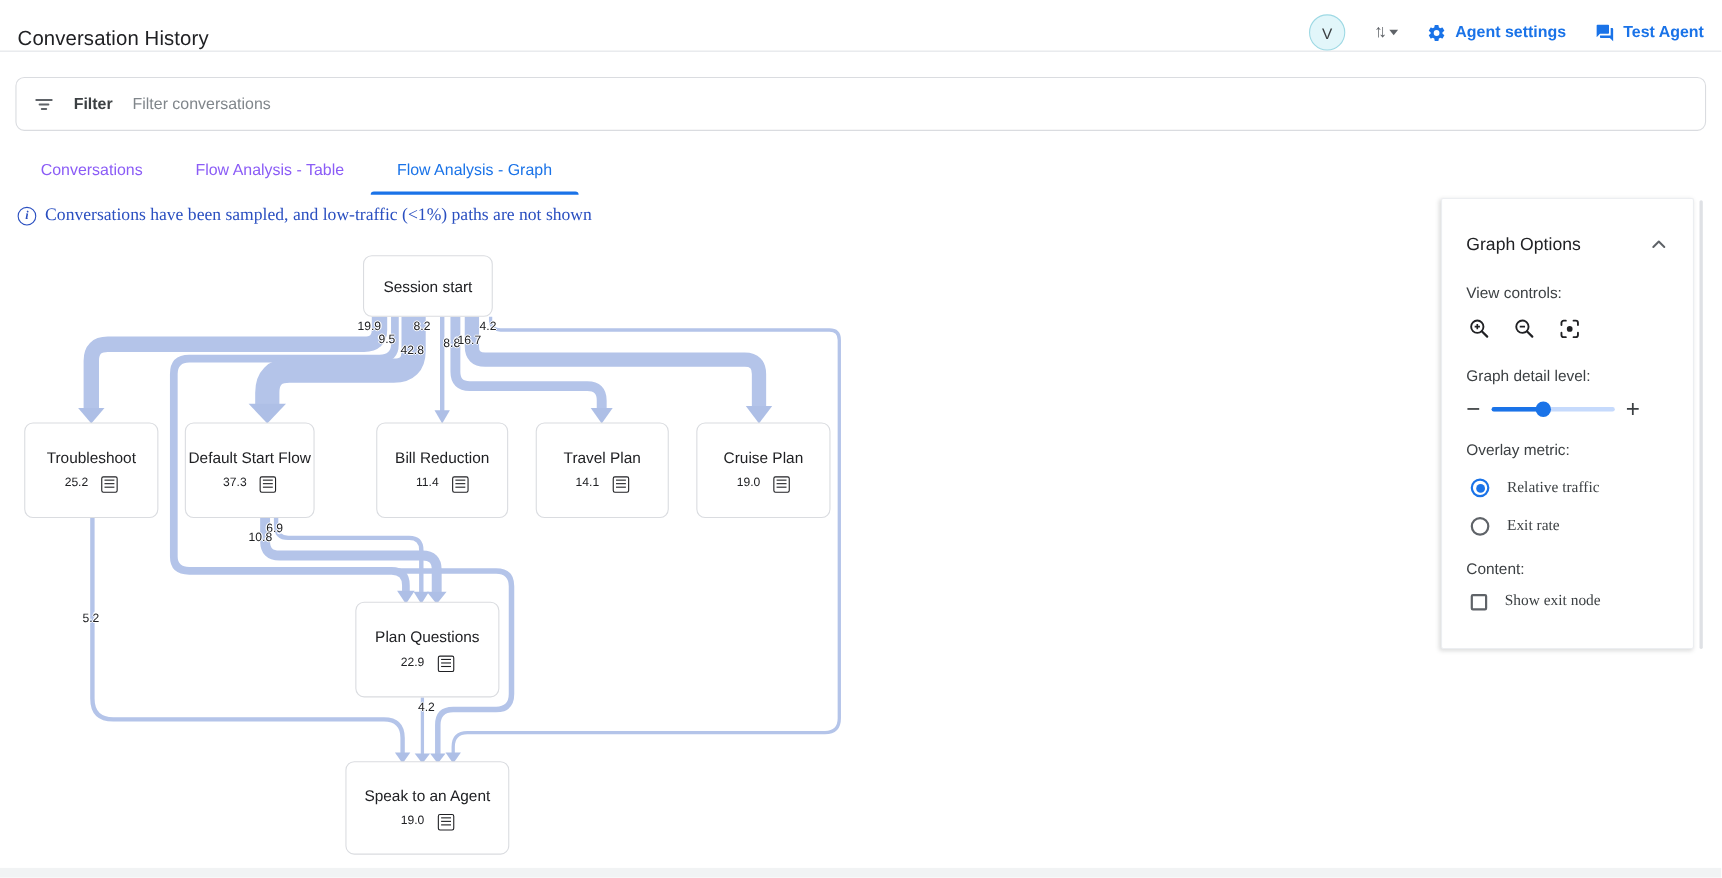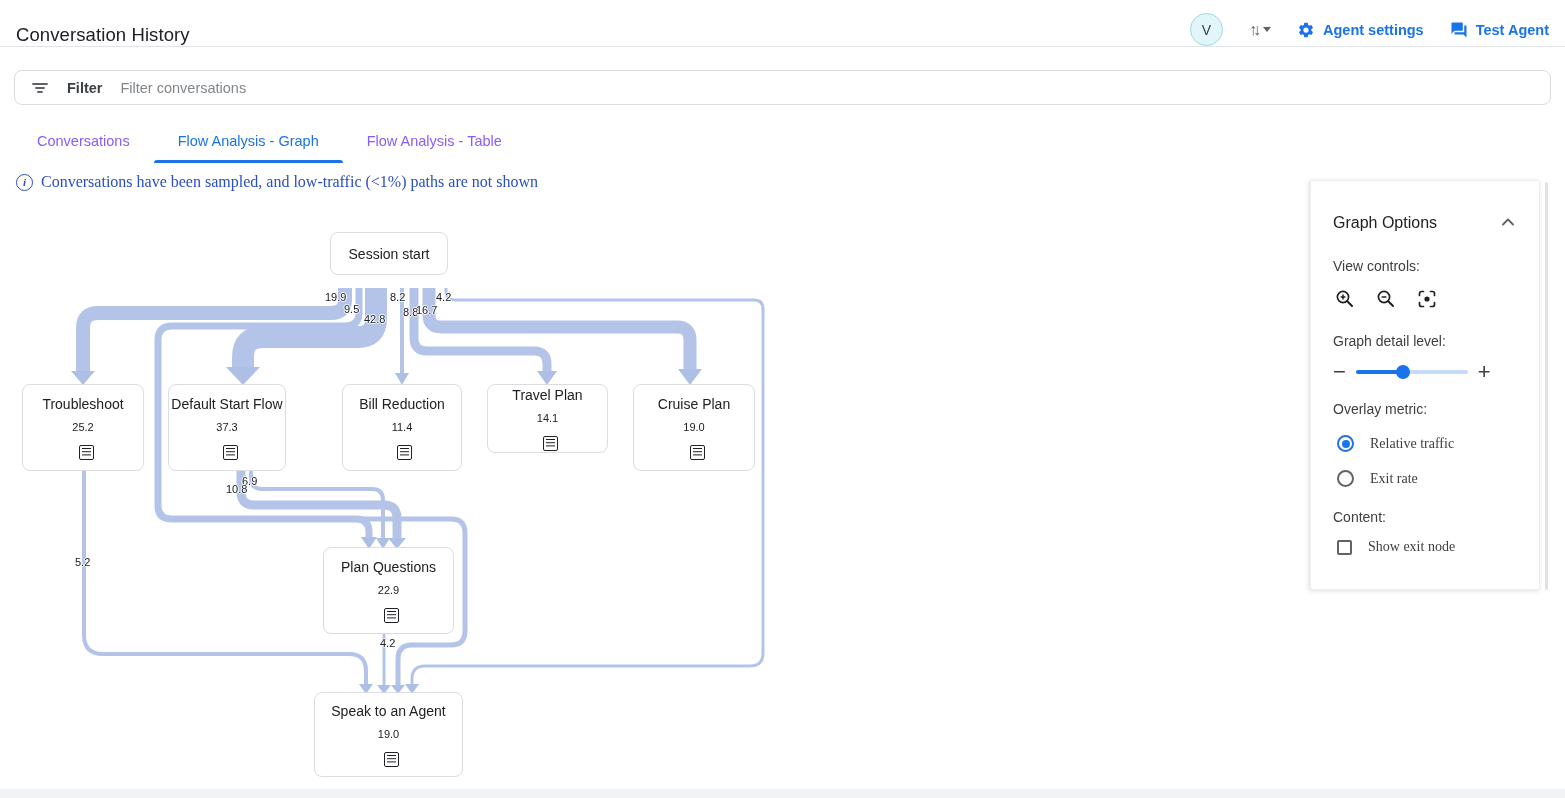--- a/index.html
+++ b/index.html
@@ -12,21 +12,21 @@
   .app-title { font-size:18.5px; color:#202124; letter-spacing:.1px; }
   .header-right { display:flex; align-items:center; gap:26px; }
   .avatar { width:33px; height:33px; border-radius:50%; background:#e2f6fa; border:1.5px solid #9ed9e4;
             display:flex; align-items:center; justify-content:center; font-size:14px; color:#3c4043; cursor:pointer; }
   .sort-control { display:flex; align-items:center; gap:6px; color:#5f6368; cursor:pointer; }
   .sort-glyph { font-size:16px; letter-spacing:-4px; color:#5f6368; }
   .caret-down { width:0; height:0; border-left:4.5px solid transparent; border-right:4.5px solid transparent; border-top:5px solid #5f6368; }
   .blue-action { display:flex; align-items:center; gap:8px; color:#1a73e8; font-size:14.5px; font-weight:600; cursor:pointer; background:none; border:none; font-family:inherit; }
 
   
-  .filter-bar { position:relative; z-index:5; margin:23px 14px 0 14px; height:35px; border:1px solid #dadce0; border-radius:8px;
+  .filter-bar { position:relative; z-index:5; margin:23px 14px 0 14px; height:49px; border:1px solid #dadce0; border-radius:8px;
                 display:flex; align-items:center; padding:0 16px; gap:18px; background:#fff; }
   .filter-label { font-size:14.5px; font-weight:700; color:#3c4043; }
   .filter-placeholder { font-size:14.5px; color:#80868b; }
 
   
   .tabs { position:relative; z-index:5; display:flex; padding-left:13px; margin-top:14px; }
   .tab { position:relative; padding:14px 24px; font-size:14.5px; color:#8b5cf6; cursor:pointer; white-space:nowrap; }
   .tab.active { color:#1a73e8; font-weight:500; }
   .tab.active::after { content:""; position:absolute; left:0; right:0; bottom:0; height:3px; background:#1a73e8; border-radius:3px 3px 0 0; }
 
@@ -36,21 +36,21 @@
                font-family:"Liberation Serif", serif; font-size:11px; font-style:italic; font-weight:700;
                display:flex; align-items:center; justify-content:center; flex:0 0 auto; }
   .notice-text { font-family:"Liberation Serif", serif; font-size:16px; color:#2a4fc0; }
 
   
   .canvas { position:absolute; inset:0; z-index:1; }
   .edges-svg { position:absolute; left:0; top:0; }
   .flow-node { position:absolute; background:#fff; border:1px solid #dadce0; border-radius:8px;
                display:flex; flex-direction:column; align-items:center; justify-content:center; gap:9px; cursor:pointer; }
   .node-title { font-size:14px; color:#202124; }
-  .node-meta { display:flex; align-items:flex-end; gap:12px;flex-direction:column; }
+  .node-meta { display:flex; align-items:flex-start; gap:12px; }
   .node-value { font-size:11px; color:#202124; }
   .list-icon { position:relative; width:15px; height:15px; border:1.6px solid #202124; border-radius:2px; display:inline-block; }
   .list-icon::before { content:""; position:absolute; left:2px; right:2px; top:2.2px; height:1.6px; background:#202124;
                        box-shadow:0 3.2px 0 #202124, 0 6.4px 0 #202124; }
   .edge-label { position:absolute; font-size:11px; color:#202124; z-index:2;
                 text-shadow:-1px 0 #fff,1px 0 #fff,0 -1px #fff,0 1px #fff; }
 
   
   .options-panel { position:absolute; z-index:6; left:1310px; top:180px; width:230px; height:410px; background:#fff;
                    border:1px solid #eceef1; border-radius:2px; box-shadow:-1px 1px 4px rgba(60,64,67,.18);
@@ -119,22 +119,22 @@
       <svg width="18" height="18" viewBox="0 0 18 18">
           <path d="M2 5h14M5 9h8M7 13h4" stroke="#5f6368" stroke-width="1.8" stroke-linecap="round" fill="none"></path>
         </svg>
     </span>
     <span class="filter-label">Filter</span>
     <span class="filter-placeholder">Filter conversations</span>
   </div>
 
   <nav class="tabs">
     <div class="tab">Conversations</div>
+    <div class="tab">Flow Analysis - Table</div>
     <div class="tab active">Flow Analysis - Graph</div>
-    <div class="tab">Flow Analysis - Table</div>
   </nav>
 
   <div class="notice">
     <span class="info-icon">i</span>
     <span class="notice-text">Conversations have been sampled, and low-traffic (&lt;1%) paths are not shown</span>
   </div>
 
   <div class="canvas">
 
     <svg class="edges-svg" width="1565" height="798" viewBox="0 0 1565 798">
@@ -164,30 +164,30 @@
         <polygon points="376,538 390,538 383,549"></polygon>
         <polygon points="388,538 406,538 397,549"></polygon>
         <polygon points="391,685 405,685 398,694"></polygon>
         <polygon points="377,685 391,685 384,694"></polygon>
       </g>
     </svg>
 
     <div class="edge-label" style="left:325px;top:291px">19.9</div>
     <div class="edge-label" style="left:344px;top:303px">9.5</div>
     <div class="edge-label" style="left:364px;top:313px">42.8</div>
-    <div class="edge-label" style="left:390px;top:291px">8.2</div>
+    <div class="edge-label" style="left:376px;top:291px">8.2</div>
     <div class="edge-label" style="left:403px;top:306px">8.8</div>
     <div class="edge-label" style="left:416px;top:304px">16.7</div>
     <div class="edge-label" style="left:436px;top:291px">4.2</div>
     <div class="edge-label" style="left:242px;top:475px">6.9</div>
     <div class="edge-label" style="left:226px;top:483px">10.8</div>
     <div class="edge-label" style="left:75px;top:556px">5.2</div>
     <div class="edge-label" style="left:380px;top:637px">4.2</div>
 
-    <div class="flow-node" style="left:330px;top:232px;width:118px;height:43px">
+    <div class="flow-node" style="left:330px;top:232px;width:118px;height:56px">
       <div class="node-title">Session start</div>
     </div>
 
     <div class="flow-node" style="left:22px;top:384px;width:122px;height:87px">
       <div class="node-title">Troubleshoot</div>
       <div class="node-meta">
         <span class="node-value">25.2</span>
         <span class="list-icon"></span>
       </div>
     </div>
@@ -201,21 +201,21 @@
     </div>
 
     <div class="flow-node" style="left:342px;top:384px;width:120px;height:87px">
       <div class="node-title">Bill Reduction</div>
       <div class="node-meta">
         <span class="node-value">11.4</span>
         <span class="list-icon"></span>
       </div>
     </div>
 
-    <div class="flow-node" style="left:487px;top:384px;width:121px;height:69px">
+    <div class="flow-node" style="left:487px;top:384px;width:121px;height:87px">
       <div class="node-title">Travel Plan</div>
       <div class="node-meta">
         <span class="node-value">14.1</span>
         <span class="list-icon"></span>
       </div>
     </div>
 
     <div class="flow-node" style="left:633px;top:384px;width:122px;height:87px">
       <div class="node-title">Cruise Plan</div>
       <div class="node-meta">

